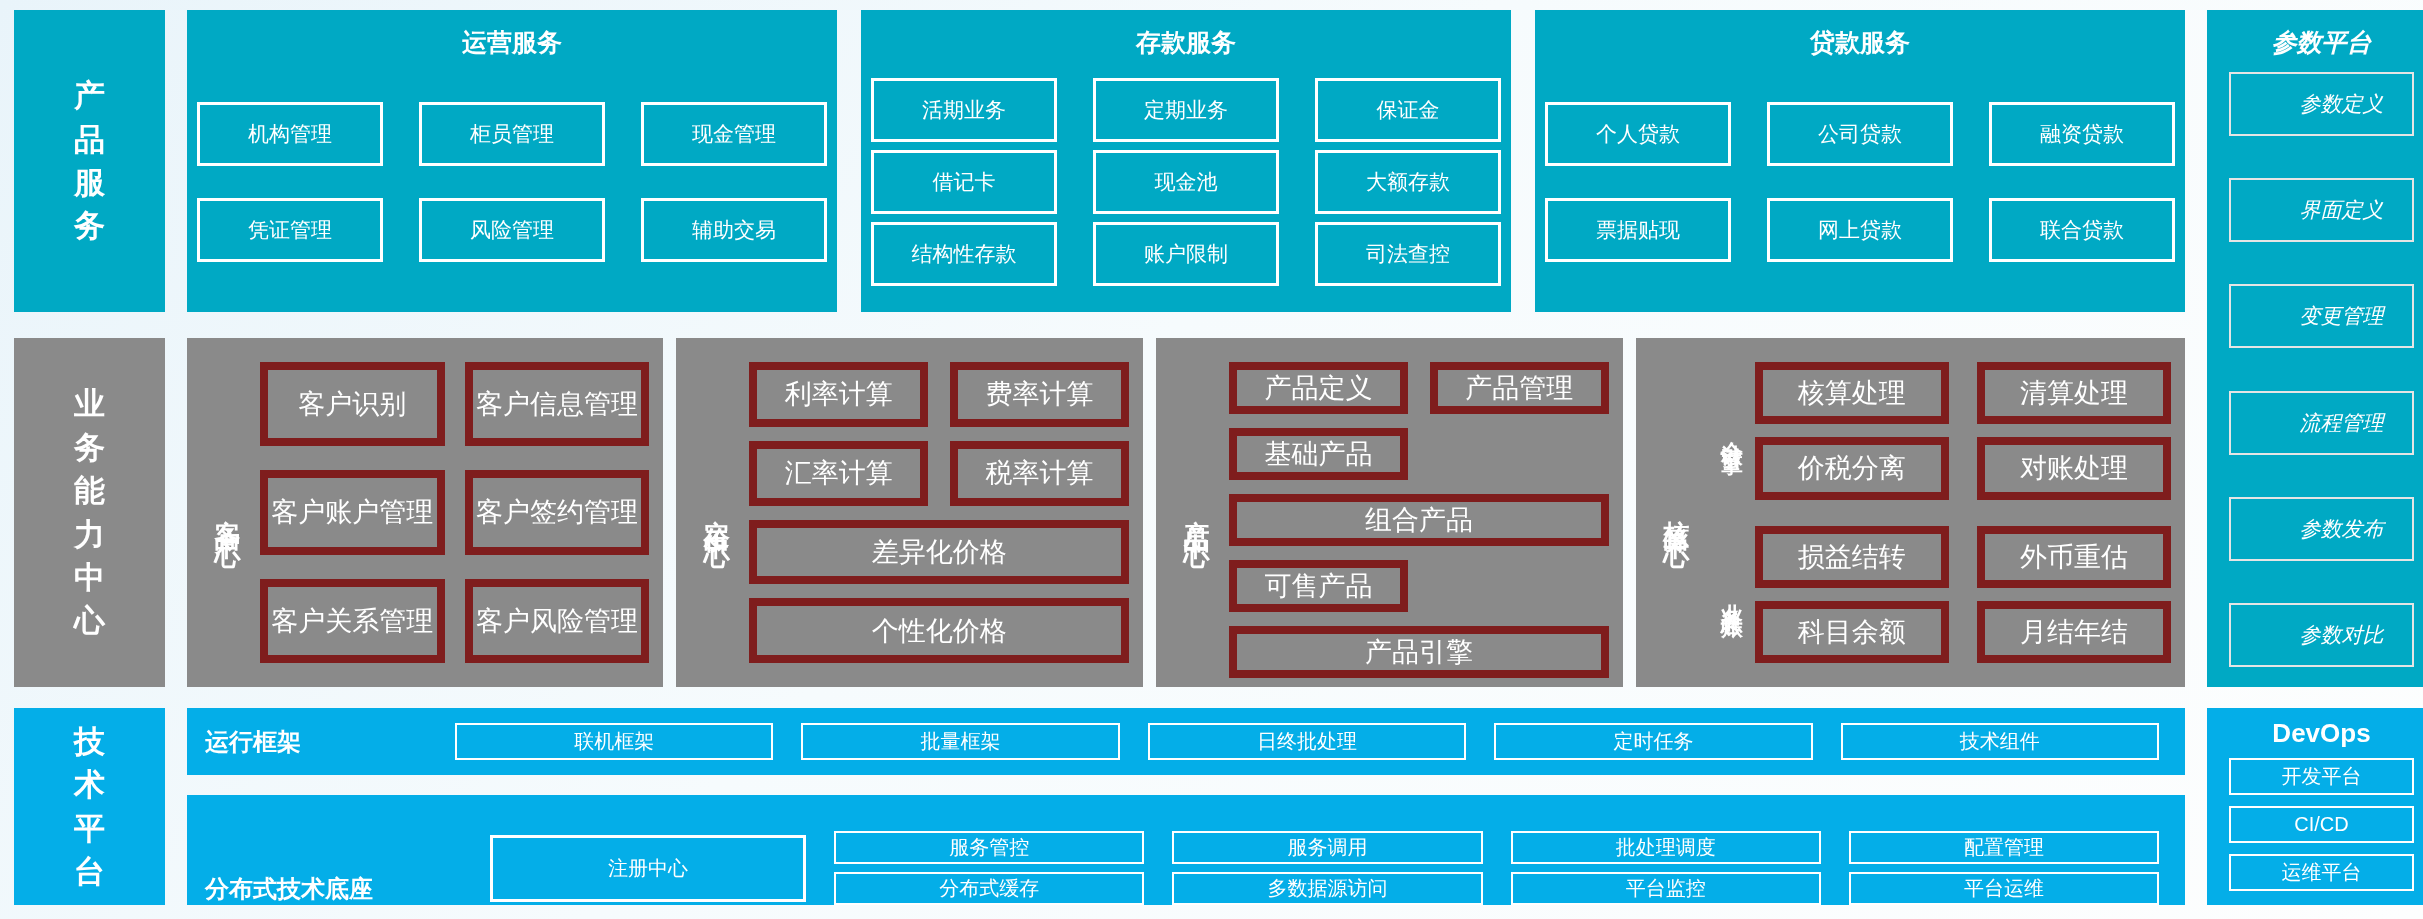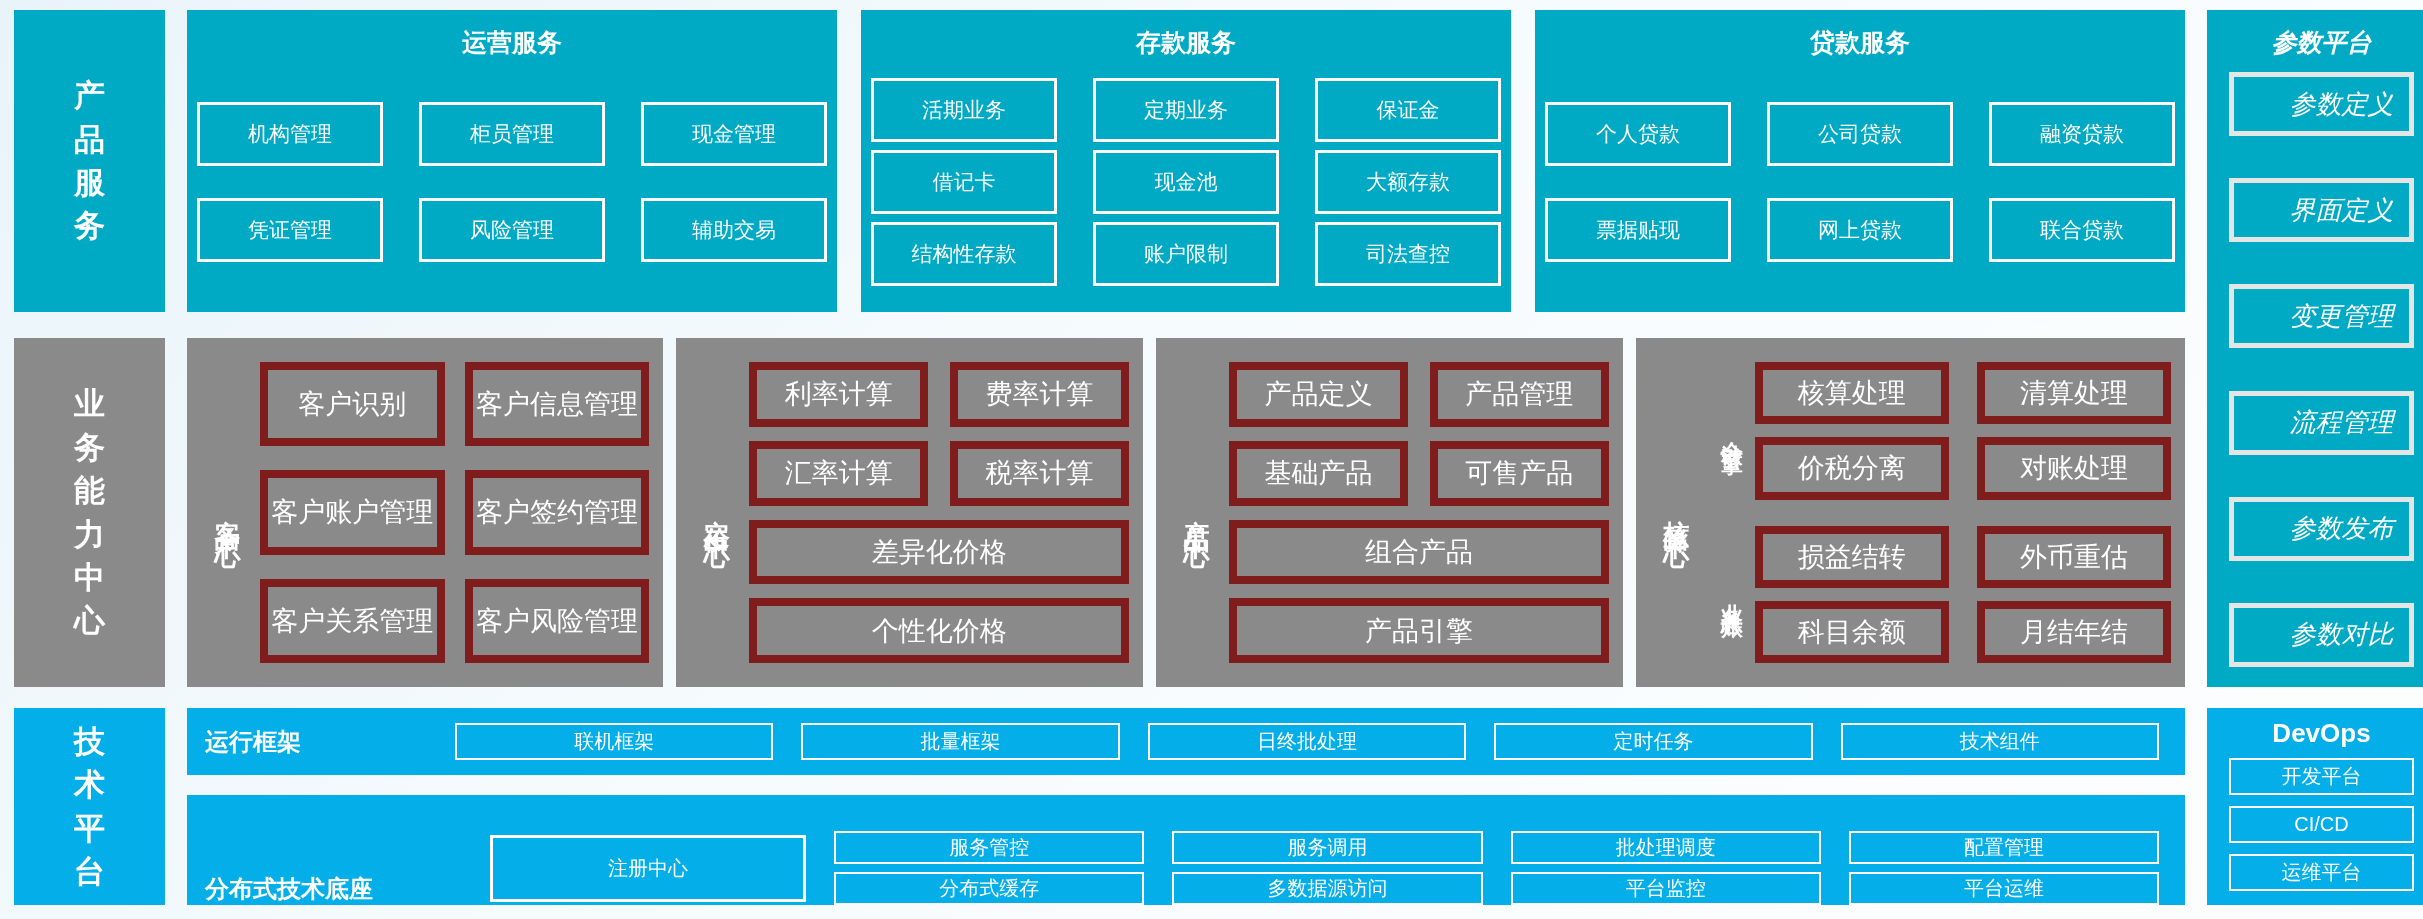--- a/index.html
+++ b/index.html
@@ -56,22 +56,22 @@
   .grid4{flex:1;display:grid;grid-template-columns:1fr 1fr;grid-auto-rows:1fr;gap:14px 22px;height:100%;}
   .span2{grid-column:1/3;}
   .acc-content{flex:1;display:flex;flex-direction:column;gap:26px;}
   .acc-group{flex:1;display:flex;}
   .acc-grid{flex:1;display:grid;grid-template-columns:1fr 1fr;grid-auto-rows:1fr;gap:13px 28px;}
 
   
   .param-panel{grid-column:3;grid-row:1/4;display:flex;flex-direction:column;padding:16px 22px 20px;font-style:italic;}
   .param-title{text-align:center;font-weight:bold;font-size:25px;flex:0 0 46px;}
   .param-body{flex:1;display:flex;flex-direction:column;justify-content:space-between;}
-  .param-box{height:64px;border:5px solid #e5e5e5;display:flex;align-items:center;
-             justify-content:center;font-size:26px;padding-left:40px;}
+  .param-box{height:64px;border:2px solid #e5e5e5;display:flex;align-items:center;
+             justify-content:center;font-size:21px;padding-left:40px;}
   .devops-panel{grid-column:3;grid-row:5/8;display:flex;flex-direction:column;padding:10px 22px 14px;}
   .devops-title{text-align:center;font-weight:bold;font-size:26px;flex:0 0 40px;}
   .devops-body{flex:1;display:flex;flex-direction:column;justify-content:space-between;}
   .devops-box{height:37px;border:2px solid #fff;display:flex;align-items:center;
               justify-content:center;font-size:20px;}
 
   
   .runtime-panel{grid-column:2;grid-row:5;display:flex;align-items:center;padding:0 26px 0 18px;}
   .base-panel{grid-column:2;grid-row:7;display:flex;align-items:flex-end;padding:0 26px 0 18px;gap:35px;}
   .tech-label{flex:0 0 250px;font-weight:bold;font-size:24px;white-space:nowrap;}
@@ -177,22 +177,22 @@
         <div class="box2 span2">个性化价格</div>
       </div>
     </div>
 
     <div class="cap-panel gray p-product">
       <div class="vlabel">产品中心</div>
       <div class="grid4">
         <div class="box2">产品定义</div>
         <div class="box2">产品管理</div>
         <div class="box2">基础产品</div>
+        <div class="box2 span2">组合产品</div>
         <div class="box2">可售产品</div>
-        <div class="box2 span2">组合产品</div>
         <div class="box2 span2">产品引擎</div>
       </div>
     </div>
 
     <div class="cap-panel gray p-accounting">
       <div class="vlabel">核算中心</div>
       <div class="acc-content">
         <div class="acc-group">
           <div class="vlabel-sub">会计引擎</div>
           <div class="acc-grid">

